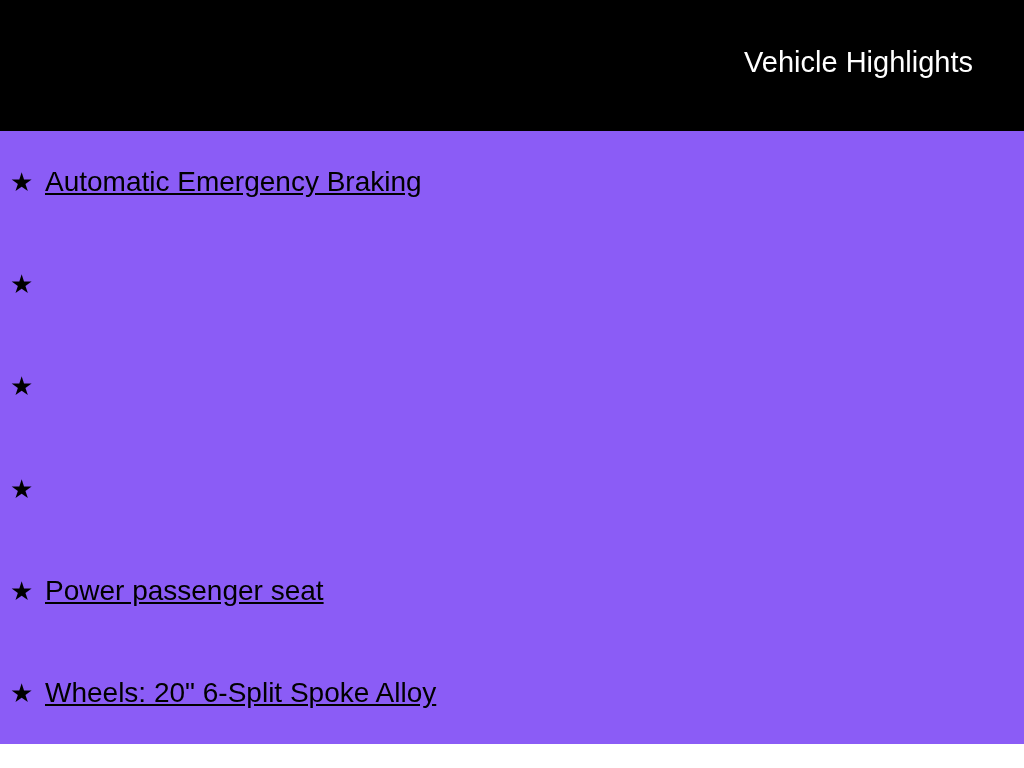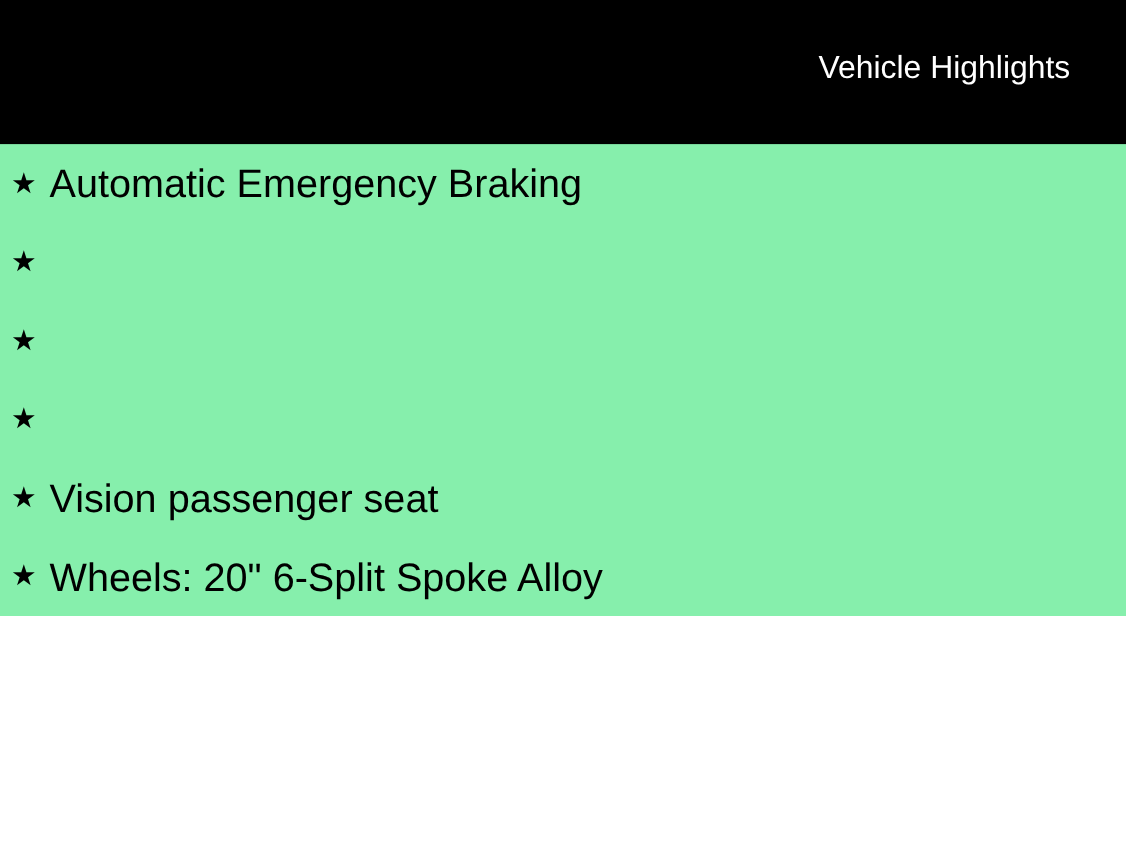--- a/index.html
+++ b/index.html
@@ -2,22 +2,22 @@
 <html><head>
 <meta charset="utf-8">
 <style>
   html, body {
     margin: 0;
     padding: 0;
   }
   .slide {
     position: relative;
     width: 1024px;
-    height: 560px;
-    background: #86efac;
+    height: 744px;
+    background: #8b5cf6;
     font-family: "Liberation Sans", sans-serif;
     overflow: hidden;
   }
   .header {
     position: relative;
     width: 100%;
     height: 131px;
     background: #000000;
   }
   .header-title {
@@ -47,24 +47,25 @@
   }
   .bullet {
     flex: 0 0 35px;
     width: 35px;
     font-family: "DejaVu Sans", sans-serif;
     font-size: 26px;
     line-height: 1;
     color: #000000;
   }
   .label {
-    font-size: 36px;
+    font-size: 28px;
     line-height: 1.15;
     color: #000000;
     white-space: nowrap;
+    text-decoration: underline;
   }
 </style>
 </head>
 <body>
 
 <div class="slide">
 
   <div class="header">
     <div class="header-title">Vehicle Highlights</div>
   </div>
@@ -83,21 +84,21 @@
     <div class="highlight-item">
       <span class="bullet">★</span>
     </div>
 
     <div class="highlight-item">
       <span class="bullet">★</span>
     </div>
 
     <div class="highlight-item">
       <span class="bullet">★</span>
-      <span class="label">Vision passenger seat</span>
+      <span class="label">Power passenger seat</span>
     </div>
 
     <div class="highlight-item">
       <span class="bullet">★</span>
       <span class="label">Wheels: 20" 6-Split Spoke Alloy</span>
     </div>
 
   </div>
 
 </div>

